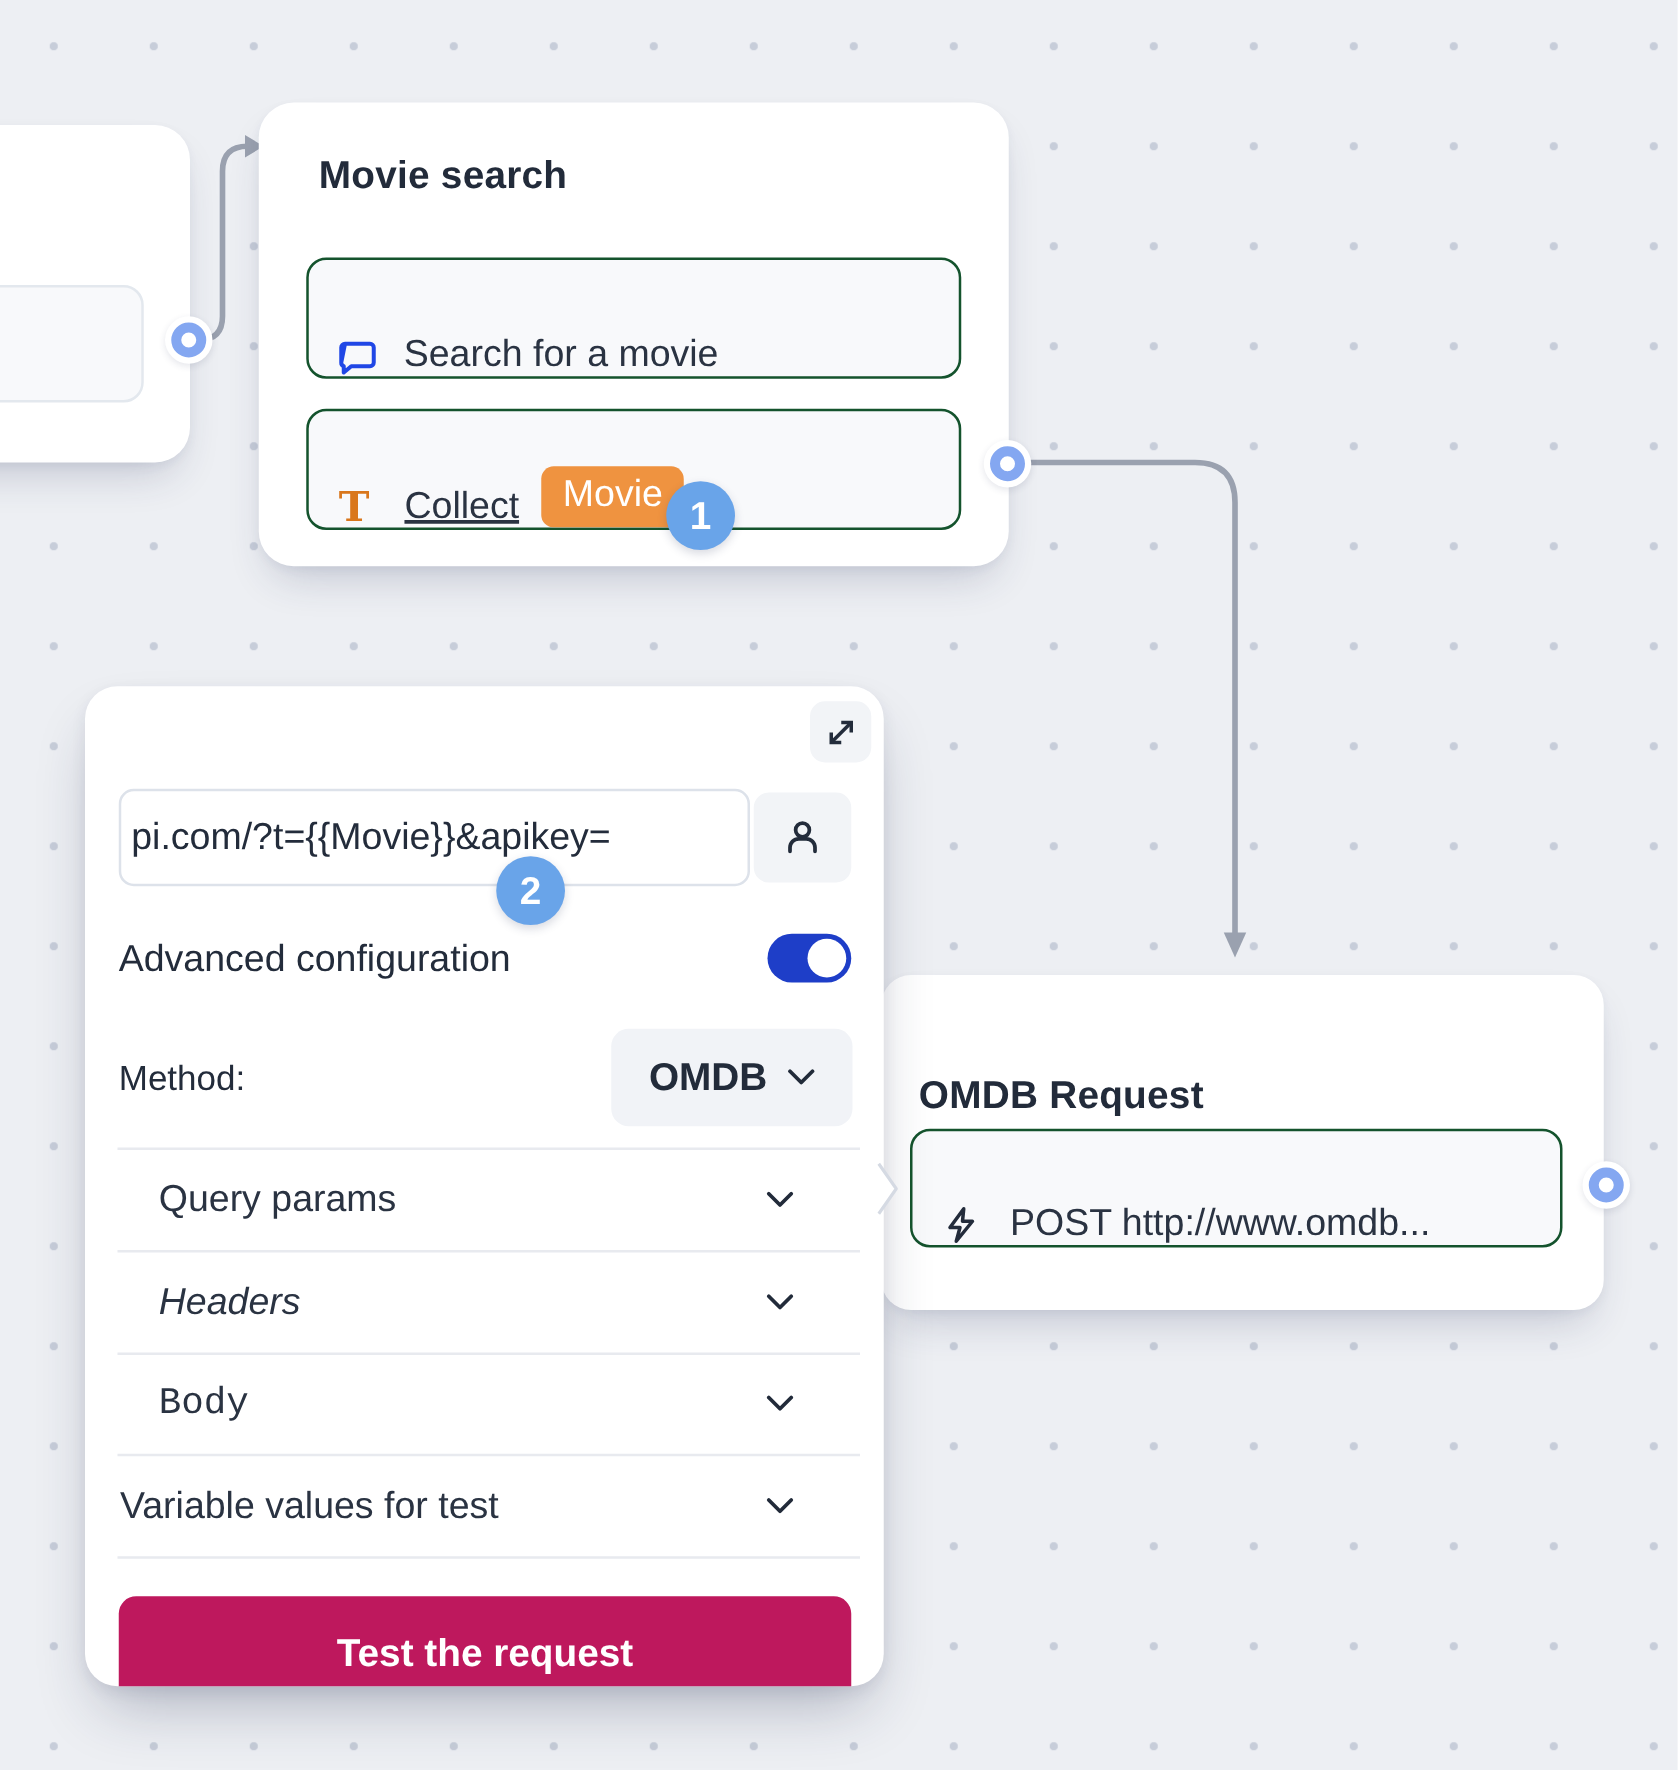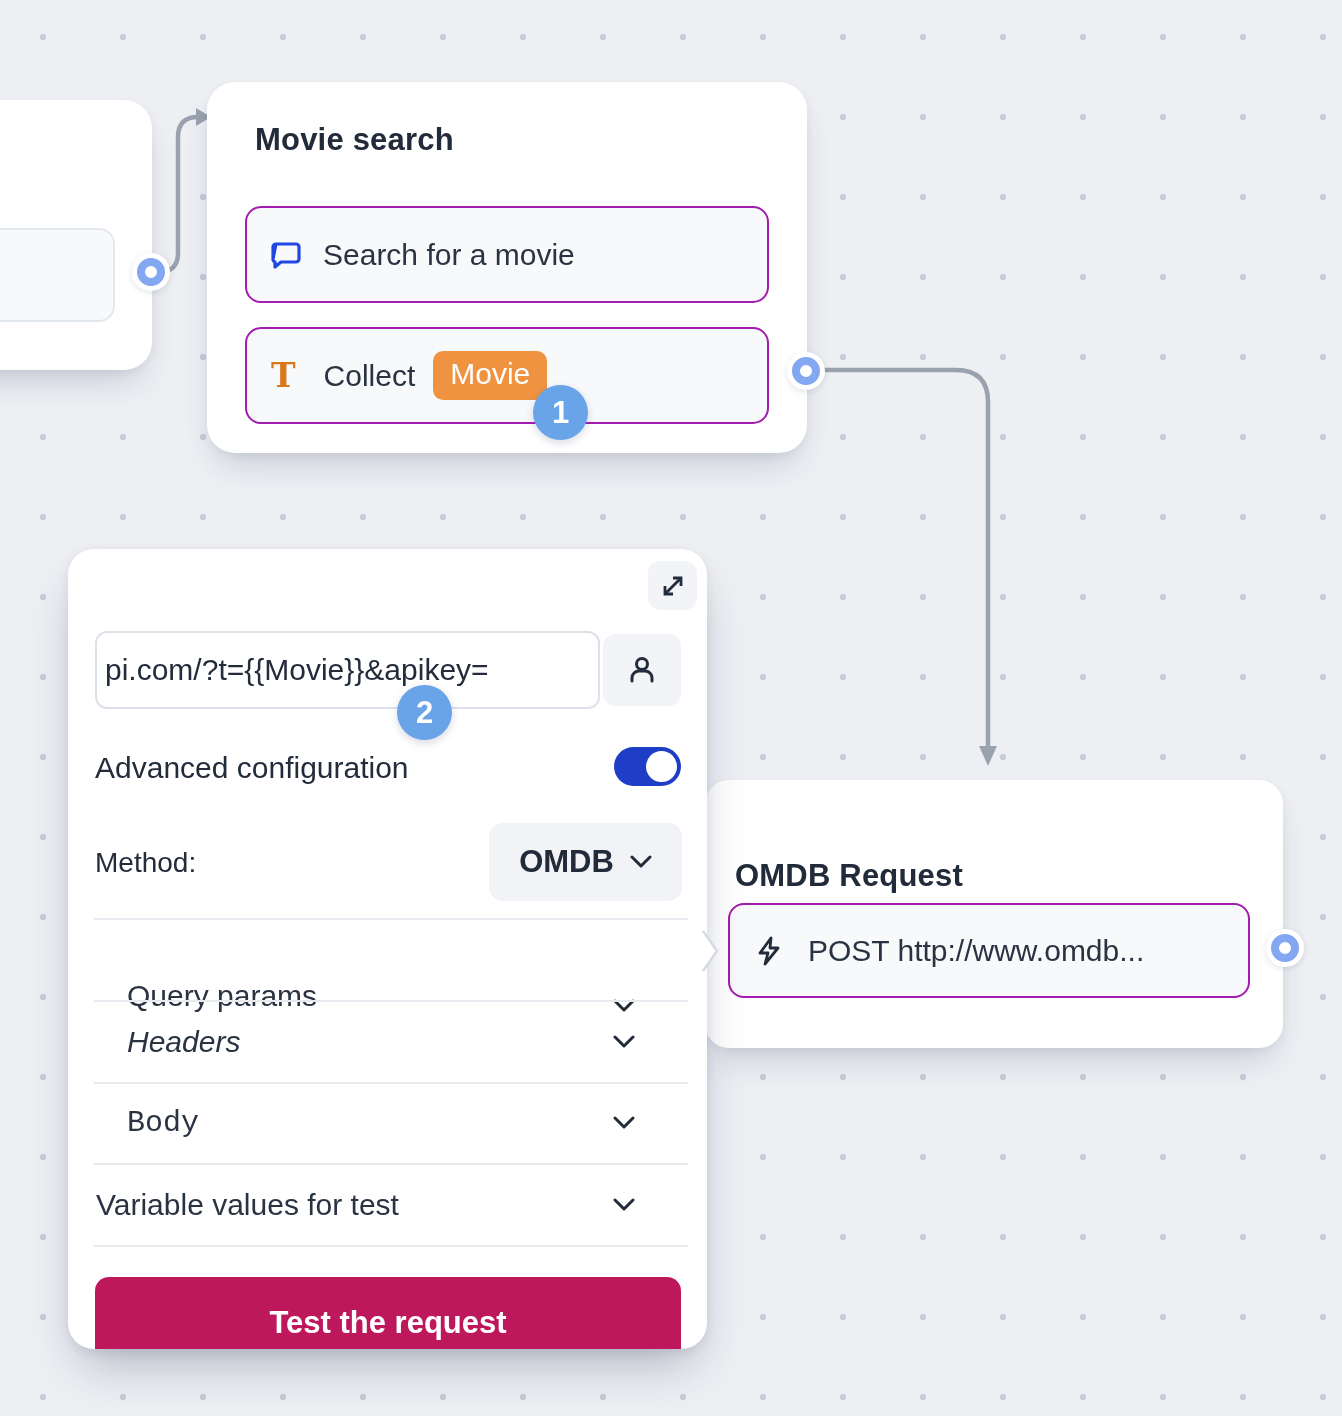--- a/index.html
+++ b/index.html
@@ -20,22 +20,22 @@
   .wires polygon { fill:#9aa1af; }
 
   
   .node {
     position:absolute; background:#fff; border-radius:28px;
     box-shadow:0 18px 34px -12px rgba(40,52,90,.24), 0 3px 8px rgba(40,52,90,.05);
     z-index:10;
   }
   .node-title { font-size:31px; font-weight:700; color:#222b3a; letter-spacing:.2px; }
   .node-row {
-    position:absolute; background:#f8f9fb; border:2px solid #a21caf; border-radius:16px;
-    display:flex; align-items:center; padding:0 24px; gap:22px;
+    position:absolute; background:#f8f9fb; border:2px solid #14532d; border-radius:16px;
+    display:flex; align-items:flex-end; padding:0 24px; gap:22px;
     font-size:30px; color:#2a3342; white-space:nowrap; overflow:hidden;
   }
 
   
   .port {
     position:absolute; width:38px; height:38px; border-radius:50%;
     background:#fff; display:flex; align-items:center; justify-content:center;
     box-shadow:0 2px 6px rgba(40,52,90,.12); z-index:30;
   }
   .port .ring {
@@ -135,21 +135,21 @@
     <div class="node-row" style="left:38px; top:124px; width:524px; height:97px;">
       <svg width="30" height="30" viewBox="0 0 30 30">
         <path d="M5 4 h20 a3 3 0 0 1 3 3 v12 a3 3 0 0 1 -3 3 H10 l-6 5 v-5 a3 3 0 0 1 -2 -3 z
                  M5 4 a3 3 0 0 0 -3 3 v12" fill="none" stroke="#2047e6" stroke-width="3.2" stroke-linejoin="round"></path>
       </svg>
       <span>Search for a movie</span>
     </div>
 
     <div class="node-row" style="left:38px; top:245px; width:524px; height:97px;">
       <span class="ticon">T</span>
-      <span style="margin-left:6px;">Collect</span>
+      <span style="margin-left:6px;text-decoration:underline;">Collect</span>
       <span class="badge" style="margin-left:-4px;">Movie</span>
     </div>
   </div>
   <div class="port" style="left:787px; top:352px;">
     <div class="ring"></div>
   </div>
   <div class="step" style="left:533px; top:385px;">1</div>
 
   <div class="node" style="left:705px; top:780px; width:578px; height:268px; border-radius:24px;">
     <div class="node-title" style="position:absolute; left:30px; top:42px;margin-top:36px;">OMDB Request</div>
@@ -196,21 +196,21 @@
 
     <button class="method-btn">
       <span>OMDB</span>
       <svg width="22" height="14" viewBox="0 0 22 14">
         <path d="M2 2 L11 11 L20 2" fill="none" stroke="#222b3a" stroke-width="3" stroke-linecap="round" stroke-linejoin="round"></path>
       </svg>
     </button>
 
     <div class="divider" style="top:369px;"></div>
 
-    <div class="section" style="top:384px;align-items:flex-end;">
+    <div class="section" style="top:371px;">
       <span>Query params</span>
       <svg width="22" height="14" viewBox="0 0 22 14">
         <path d="M2 2 L11 11 L20 2" fill="none" stroke="#222b3a" stroke-width="3" stroke-linecap="round" stroke-linejoin="round"></path>
       </svg>
     </div>
     <div class="divider" style="top:451px;"></div>
 
     <div class="section" style="top:453px;font-style:italic;">
       <span>Headers</span>
       <svg width="22" height="14" viewBox="0 0 22 14">

